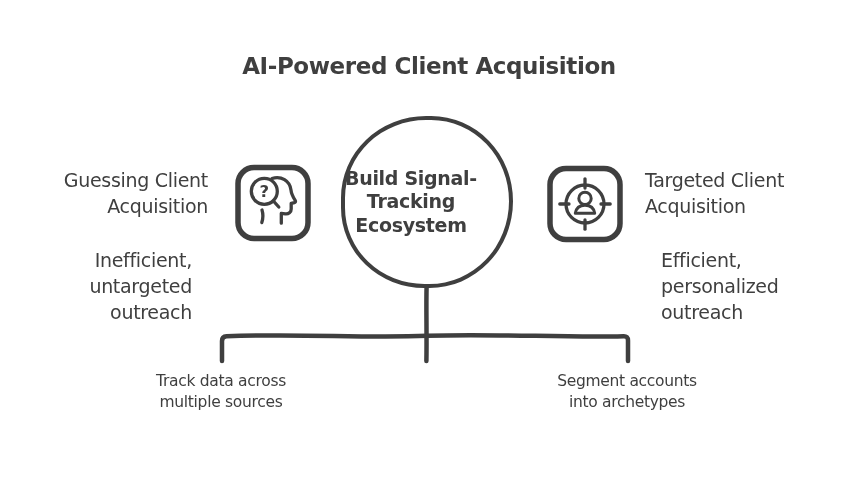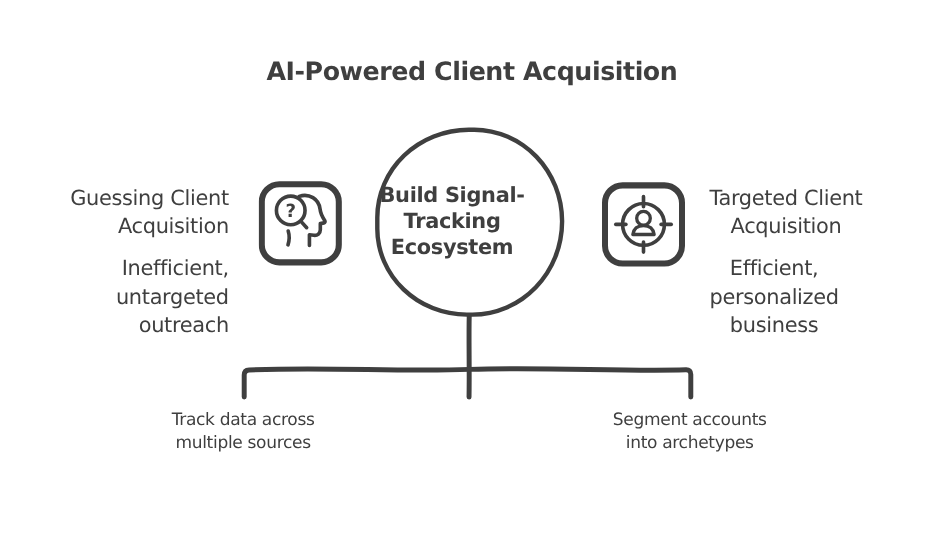--- a/index.html
+++ b/index.html
@@ -40,25 +40,25 @@
     text-align:center;letter-spacing:-0.3px;
   }
   .icon-box{position:absolute;}
   .icon-box.left{left:235px;top:164px;}
   .icon-box.right{left:547px;top:165px;}
   .side-heading{
     position:absolute;margin:0;
     font-size:19px;font-weight:normal;line-height:26px;letter-spacing:-0.3px;
   }
   .side-desc{
-    position:absolute;margin:0;
+    position:absolute;margin:16px;
     font-size:19px;font-weight:normal;line-height:26px;letter-spacing:-0.3px;
   }
   .side-heading.left,.side-desc.left{right:650px;text-align:right;}
-  .side-heading.right,.side-desc.right{left:645px;text-align:center;}
+  .side-heading.right,.side-desc.right{left:645px;text-align:left;}
   .side-heading.left,.side-heading.right{top:167px;}
   .side-desc.left,.side-desc.right{top:231px;}
   .branch-label{
     position:absolute;top:371px;transform:translateX(-50%);
     font-size:15.5px;line-height:21px;text-align:center;letter-spacing:-0.3px;
   }
   .branch-label.b1{left:221px;text-align:center;}
   .branch-label.b2{left:425px;}
   .branch-label.b3{left:627px;}
   .watermark{
@@ -112,21 +112,21 @@
   <h2 class="side-heading left pre">Guessing Client
 Acquisition</h2>
   <p class="side-desc left pre">Inefficient,
 untargeted
 outreach</p>
 
   <h2 class="side-heading right pre">Targeted Client
 Acquisition</h2>
   <p class="side-desc right pre">Efficient,
 personalized
-business</p>
+outreach</p>
 
   <div class="branch-label b1 pre">Track data across
 multiple sources</div>
   <div class="branch-label b3 pre">Segment accounts
 into archetypes</div>
 
 
 </div>
 
 </body></html>

